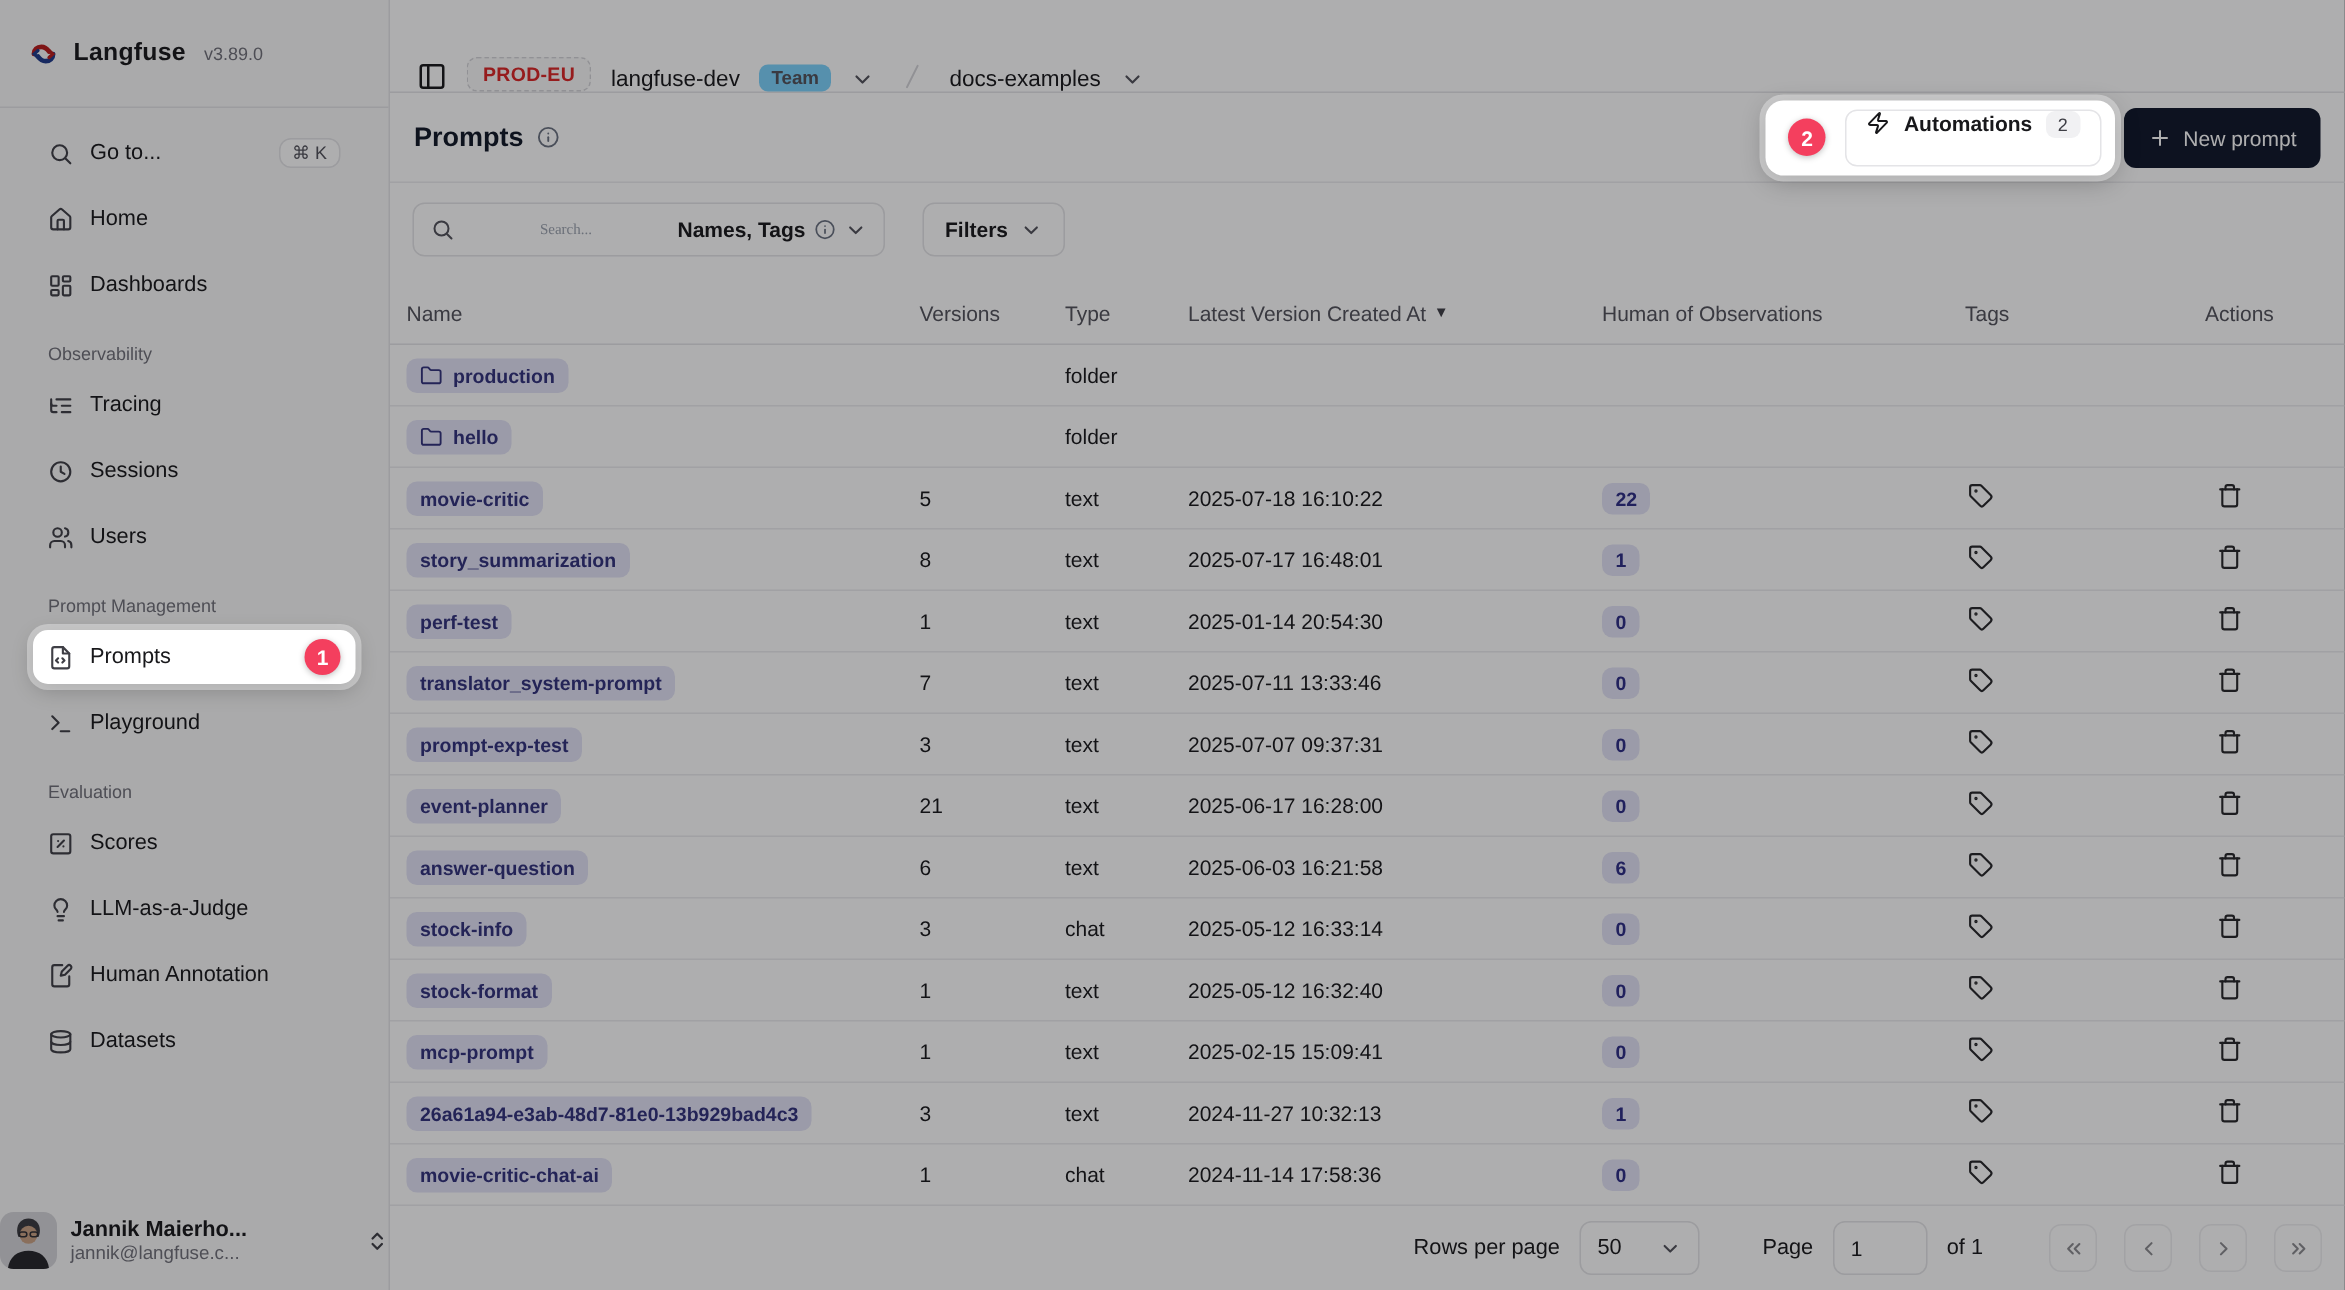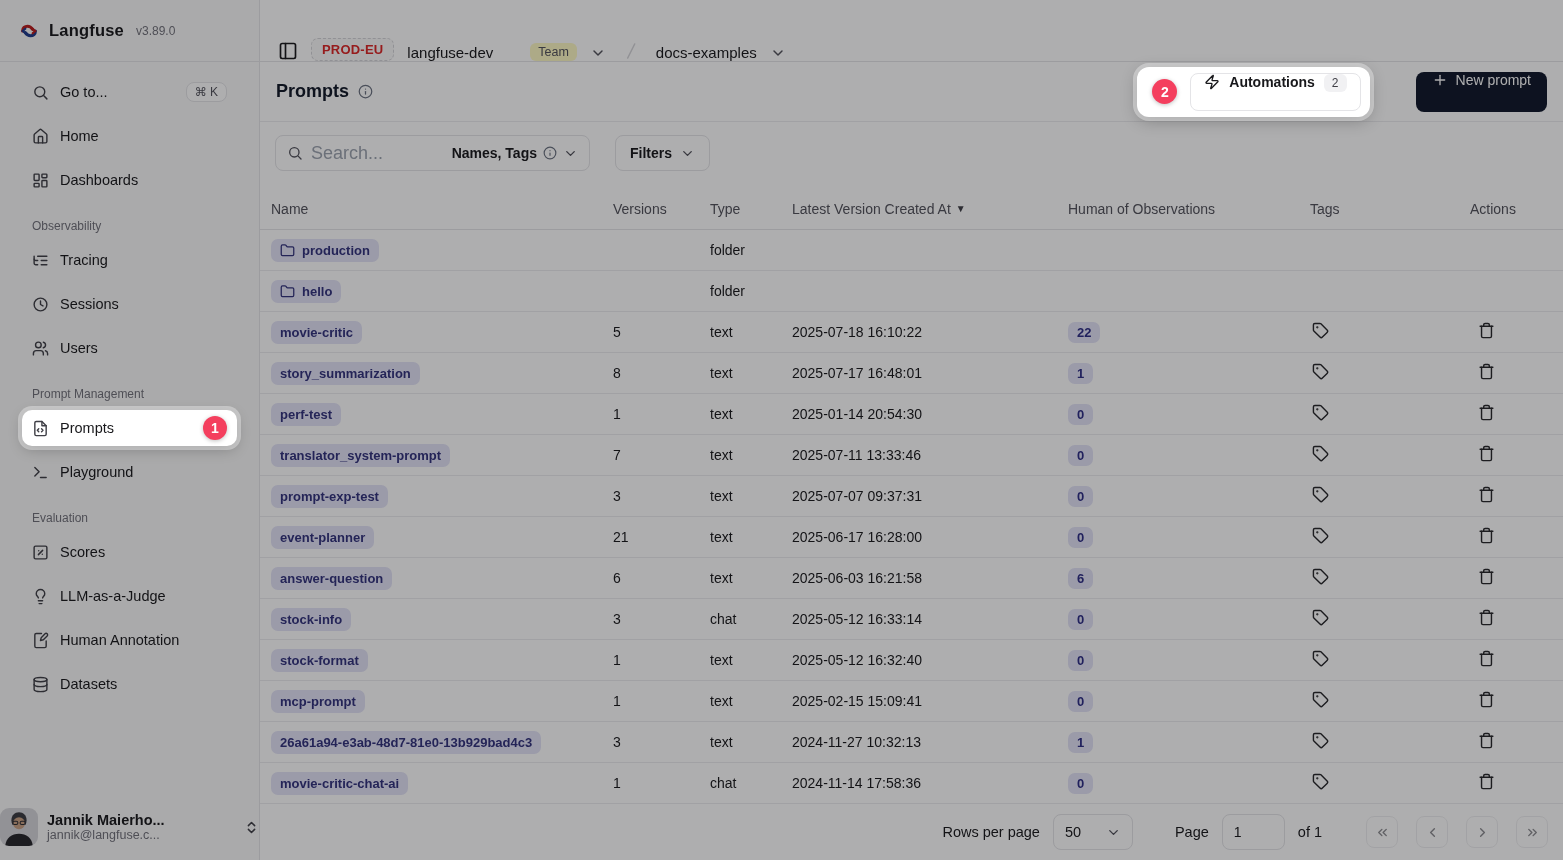--- a/index.html
+++ b/index.html
@@ -7,21 +7,21 @@
   body { font-family:"Liberation Sans","DejaVu Sans",sans-serif; -webkit-font-smoothing:antialiased; }
 
   .app { position:relative; width:1563px; height:860px; background:#fff; display:flex; overflow:hidden; color:#18181b; }
 
   
   .dim-overlay { position:absolute; inset:0; background:rgba(8,9,12,0.33); z-index:50; pointer-events:none; }
   .spot { position:relative; z-index:60; }
 
   
   .sidebar { width:260px; min-width:260px; background:#fafafa; border-right:1px solid #e4e4e7; display:flex; flex-direction:column; }
-  .sb-header { height:62px; border-bottom:1px solid #e4e4e7; display:flex; align-items:center; padding:0 18px; gap:9px; }
+  .sb-header { height:72px; border-bottom:1px solid #e4e4e7; display:flex; align-items:center; padding:0 18px; gap:9px; }
   .brand-name { font-size:16.5px; font-weight:700; color:#18181b; letter-spacing:.2px; }
   .brand-version { font-size:12px; color:#71717a; margin-left:3px; }
   .sb-nav { flex:1; padding:12px 22px 0; overflow:hidden; }
   .nav-item { display:flex; align-items:center; gap:11px; height:36px; padding:0 10px; border-radius:8px; margin-bottom:8px; font-size:14.5px; font-weight:500; color:#18181b; cursor:pointer; }
   .nav-item .nicon { display:flex; color:#3f3f46; }
   .kbd-chip { margin-left:auto; border:1px solid #e4e4e7; background:#fff; border-radius:8px; font-size:12px; color:#52525b; padding:2px 8px; }
   .section-label { font-size:12px; font-weight:500; color:#71717a; margin:21px 10px 9px; }
   .nav-item.spot { background:#fff; box-shadow:0 0 0 4px rgba(255,255,255,.35), 0 4px 14px rgba(0,0,0,.22); border-radius:10px; }
   .annot-circle { width:25px; height:25px; border-radius:50%; background:#f43f5e; color:#fff; font-size:14px; font-weight:700; display:flex; align-items:center; justify-content:center; box-shadow:0 1px 4px rgba(0,0,0,.25); }
   .nav-item .annot-circle { margin-left:auto; width:24px; height:24px; }
@@ -31,39 +31,39 @@
   .u-email { font-size:12.5px; color:#71717a; white-space:nowrap; }
   .u-chevrons { margin-left:auto; color:#3f3f46; display:flex; }
 
   
   .main { flex:1; display:flex; flex-direction:column; min-width:0; background:#fff; }
 
   .topbar { height:62px; border-bottom:1px solid #e4e4e7; display:flex; align-items:flex-end; padding:0 18px; gap:13px; }
   .panel-btn { display:flex; color:#18181b; cursor:pointer; }
   .env-badge { background:#fafafa; border:1px dashed #d4d4d8; color:#dc2626; font-size:13px; font-weight:600; padding:3px 10px; border-radius:7px; letter-spacing:.2px; }
   .org-name { font-size:15px; font-weight:500; }
-  .plan-chip { background:#fef9c3; color:#52525b; font-size:12.5px; font-weight:400; padding:2px 8px; border-radius:6px;margin-left:24px; }
+  .plan-chip { background:#7dd3fc; color:#52525b; font-size:12.5px; font-weight:700; padding:2px 8px; border-radius:6px; }
   .chev { display:flex; color:#52525b; }
   .slash { color:#d4d4d8; display:flex; margin:0 2px; }
   .project-name { font-size:15px; font-weight:500; }
 
   .page-header { height:60px; border-bottom:1px solid #ececef; display:flex; align-items:center; justify-content:space-between; padding:0 16px; }
   .ph-left { display:flex; align-items:center; gap:9px; }
   .page-title { font-size:18px; font-weight:700; color:#111827; }
   .info-i { display:flex; color:#6b7280; }
   .ph-right { display:flex; align-items:center; gap:6px; }
   .autopill { background:#fff; border-radius:12px; padding:6px 9px 6px 15px; display:flex; align-items:center; gap:13px; box-shadow:0 0 0 4px rgba(255,255,255,.35), 0 4px 16px rgba(0,0,0,.25); }
   .automations-btn { height:38px; background:#fff; border:1px solid #e4e4e7; border-radius:8px; display:flex; align-items:flex-start; gap:9px; padding:0 13px; font-size:14px; font-weight:600; color:#18181b; cursor:pointer; font-family:inherit; }
   .count-chip { background:#f1f1f3; border-radius:6px; padding:2px 8px; font-size:12px; font-weight:500; color:#3f3f46; }
-  .new-prompt-btn { height:40px; background:#0f172a; color:#fff; border:none; border-radius:8px; display:flex; gap:8px; padding:0 16px; font-size:14px; font-weight:500; cursor:pointer; font-family:inherit;margin-left:40px; }
+  .new-prompt-btn { height:40px; background:#0f172a; color:#fff; border:none; border-radius:8px; display:flex; align-items:center; gap:8px; padding:16px 16px; font-size:14px; font-weight:500; cursor:pointer; font-family:inherit; }
 
   .toolbar { padding:13px 15px 17px; display:flex; align-items:center; gap:25px; }
   .search-box { width:315px; height:36px; border:1px solid #e4e4e7; border-radius:8px; background:#fff; display:flex; align-items:center; padding:0 11px; gap:8px; }
   .search-box .nicon { color:#52525b; display:flex; }
-  .search-input { flex:1; min-width:0; border:none; outline:none; background:transparent; font-size:18px; color:#18181b; font-family:Liberation Sans, sans-serif; }
+  .search-input { flex:1; min-width:0; border:none; outline:none; background:transparent; font-size:10px; color:#18181b; font-family:Liberation Serif, serif;text-align:center; }
   .search-input::placeholder { color:#9ca3af; }
   .scope { display:flex; align-items:center; gap:6px; font-size:14px; font-weight:600; color:#18181b; cursor:pointer; white-space:nowrap; }
   .filters-btn { height:36px; border:1px solid #e4e4e7; border-radius:8px; background:#fff; display:flex; align-items:center; gap:8px; padding:0 14px; font-size:14px; font-weight:600; color:#18181b; cursor:pointer; font-family:inherit; }
 
   
   .table { flex:1; display:flex; flex-direction:column; }
   .tgrid { display:grid; grid-template-columns:342px 97px 82px 276px 242px 160px 1fr; align-items:center; padding-left:11px; }
   .thead { height:42px; border-bottom:1px solid #e4e4e7; color:#52525b; font-size:14px; font-weight:500; }
   .th { display:flex; align-items:center; gap:5px; cursor:pointer; }
   .sort-ind { font-size:10px; color:#3f3f46; }

